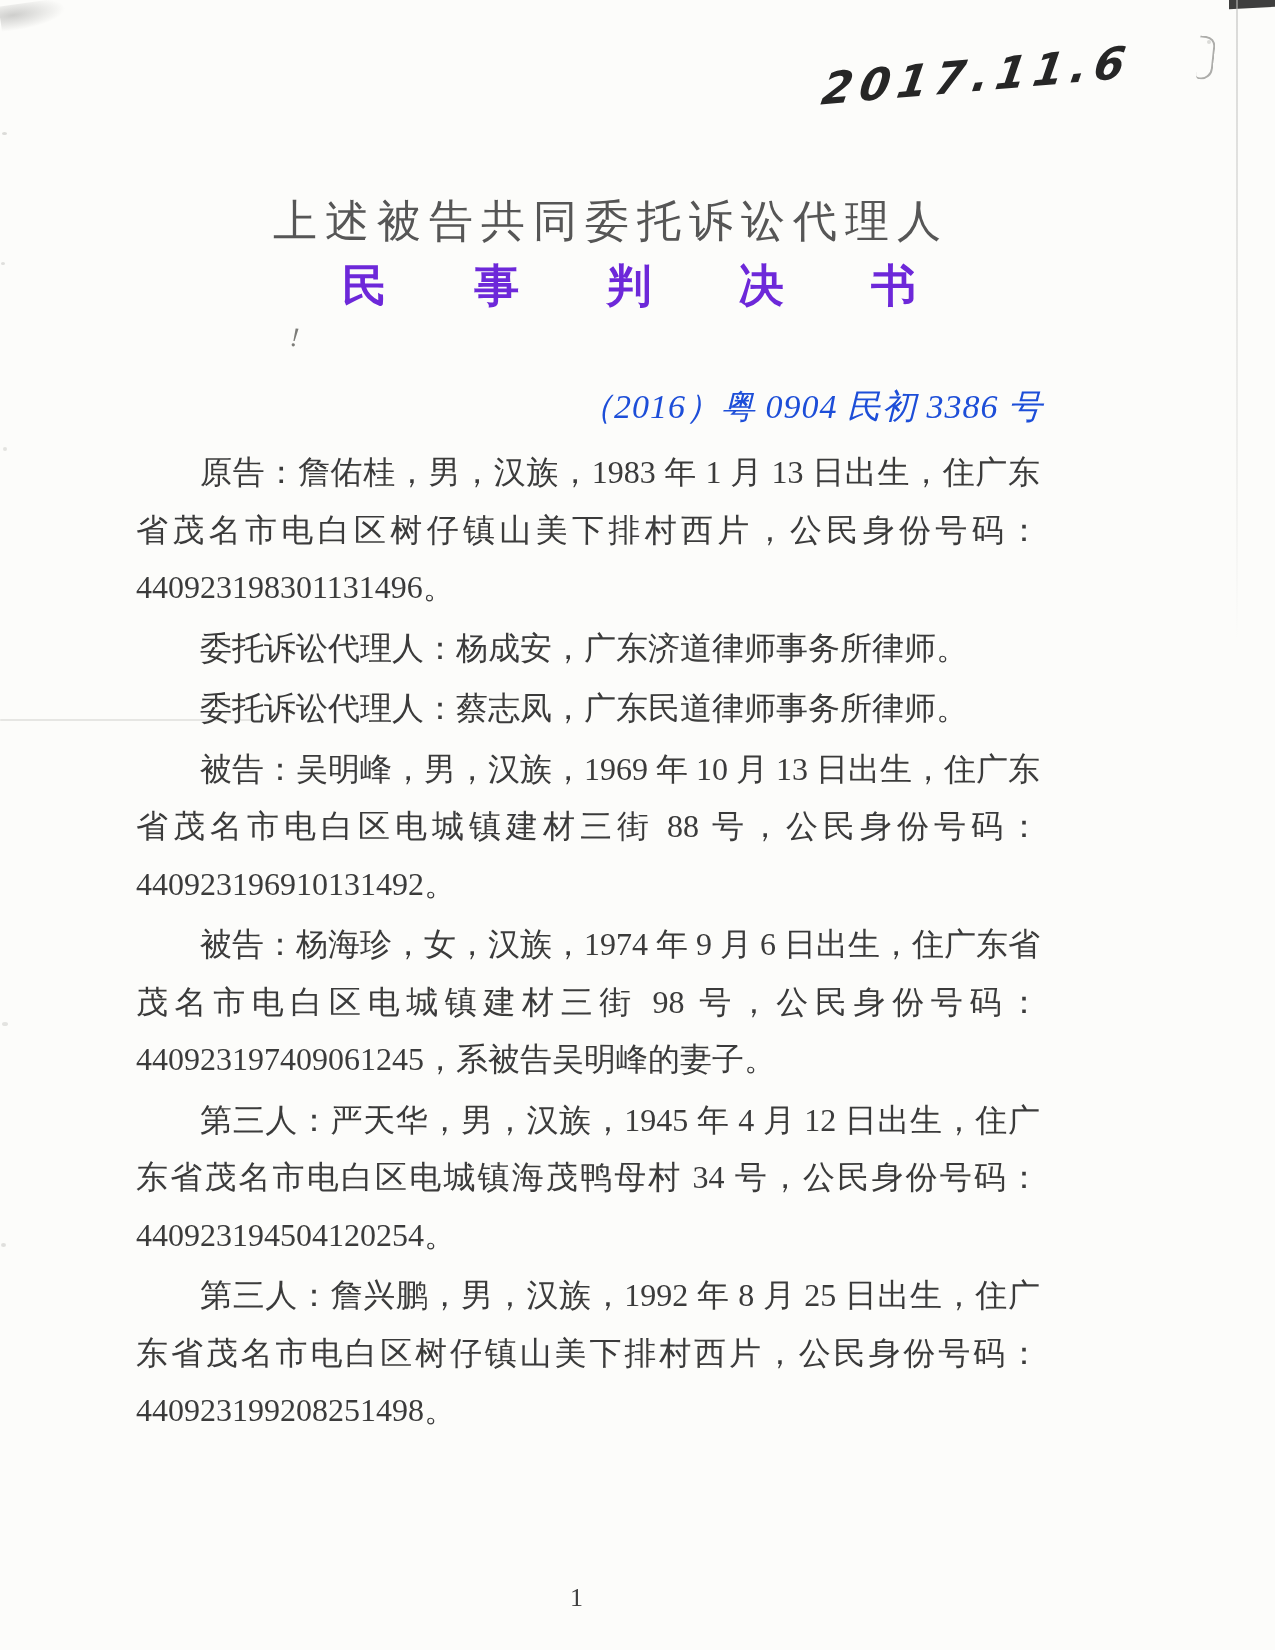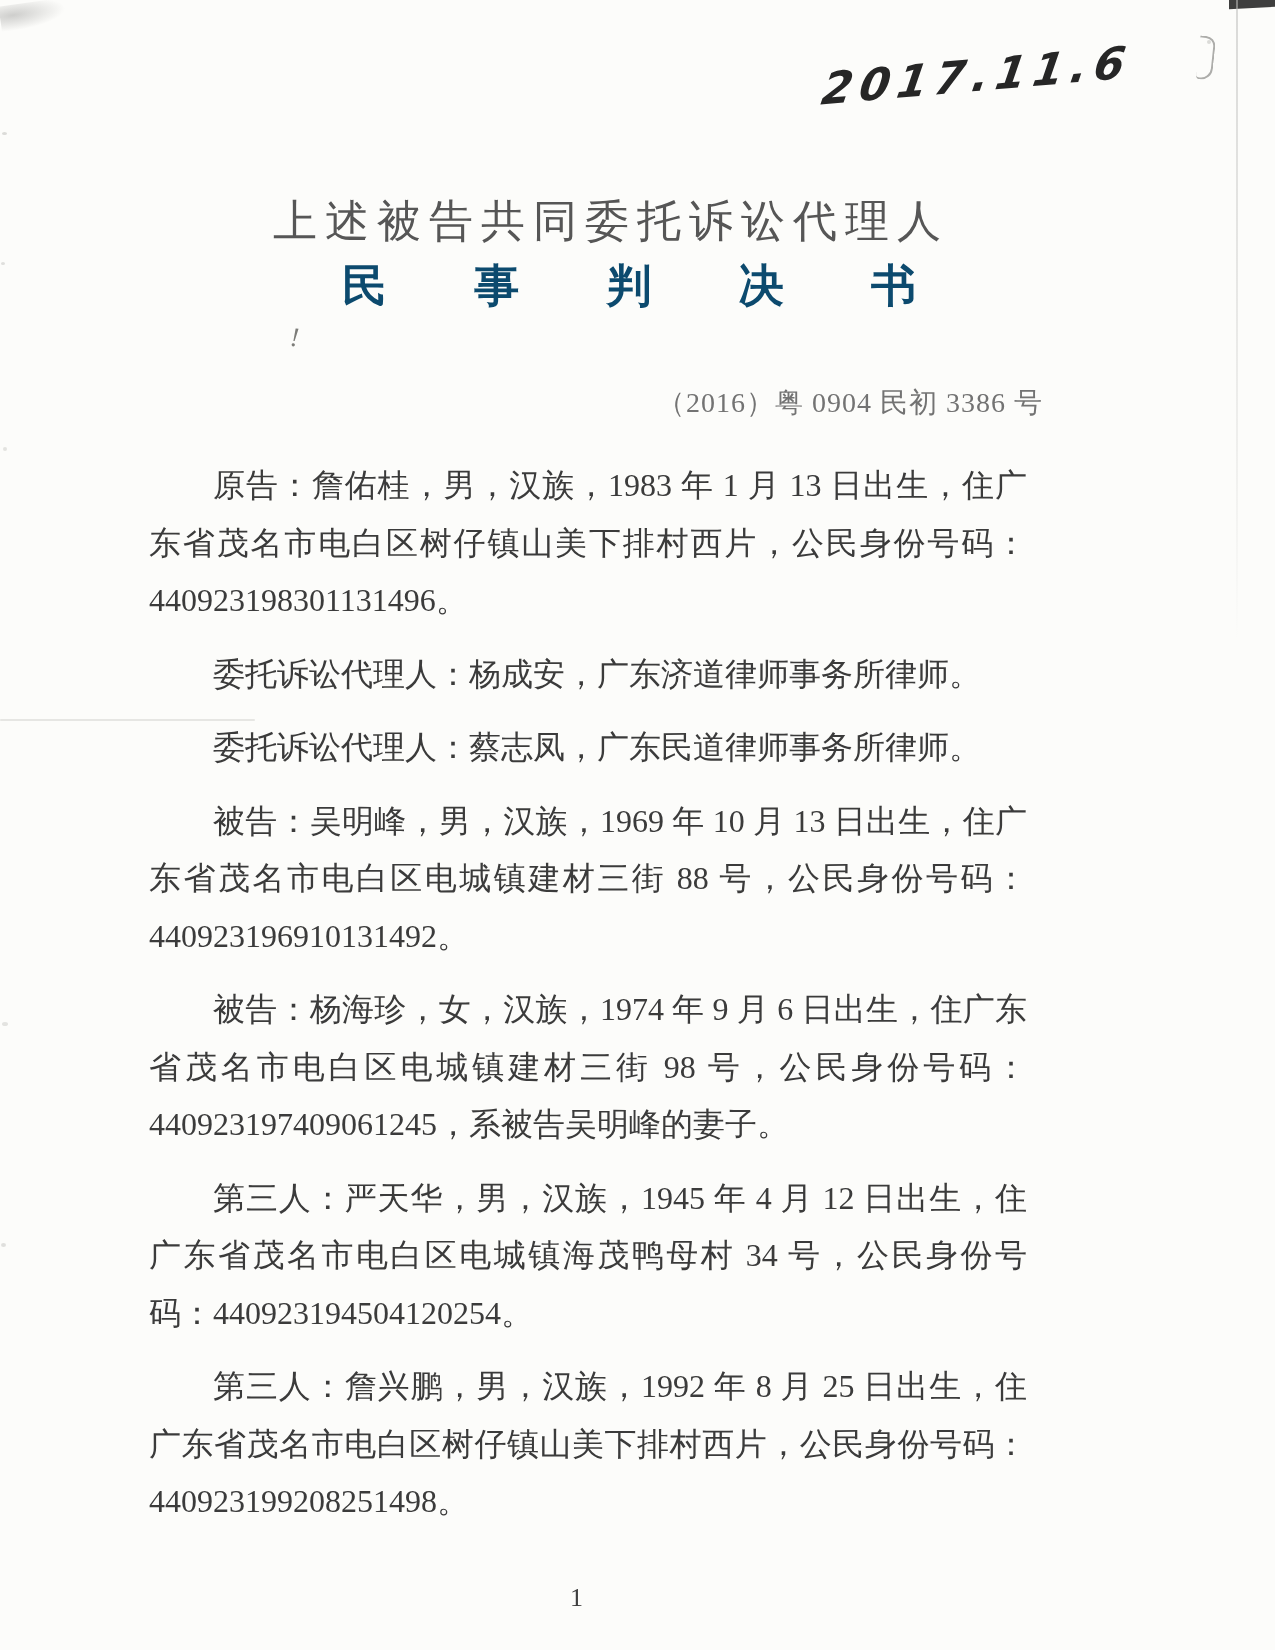--- a/index.html
+++ b/index.html
@@ -59,37 +59,38 @@
     position:absolute;top:192px;left:0;width:1222px;
     text-align:center;
     font-size:44px;letter-spacing:8px;
     color:#565656;font-weight:400;
     white-space:nowrap;
   }
   .doc-type{
     position:absolute;top:256px;left:0;width:1258px;
     text-align:center;
     font-size:45px;letter-spacing:38px;
-    color:#0c4a6e;font-weight:600;
+    color:#6d28d9;font-weight:600;
     white-space:nowrap;
     text-indent:38px; 
   }
   .case-number{
     position:absolute;top:384px;right:232px;
-    font-size:28px;color:#737373;letter-spacing:1px;
+    font-size:34px;color:#1d4ed8;letter-spacing:1px;
     white-space:nowrap;
+    font-style:italic;
   }
   
   .body-text{
     position:absolute;top:441px;left:133px;width:910px;
     font-size:32px;line-height:57.5px;
     text-align:justify;
     color:#3b3b3b;
   }
-  .body-text p{margin:16px;text-indent:2em;}
+  .body-text p{margin:3px;text-indent:2em;}
   
   .page-number{
     position:absolute;top:1583px;left:570px;
     font-size:26px;color:#3f3f3f;
   }
 </style>
 </head>
 <body>
 
 <div class="page">

